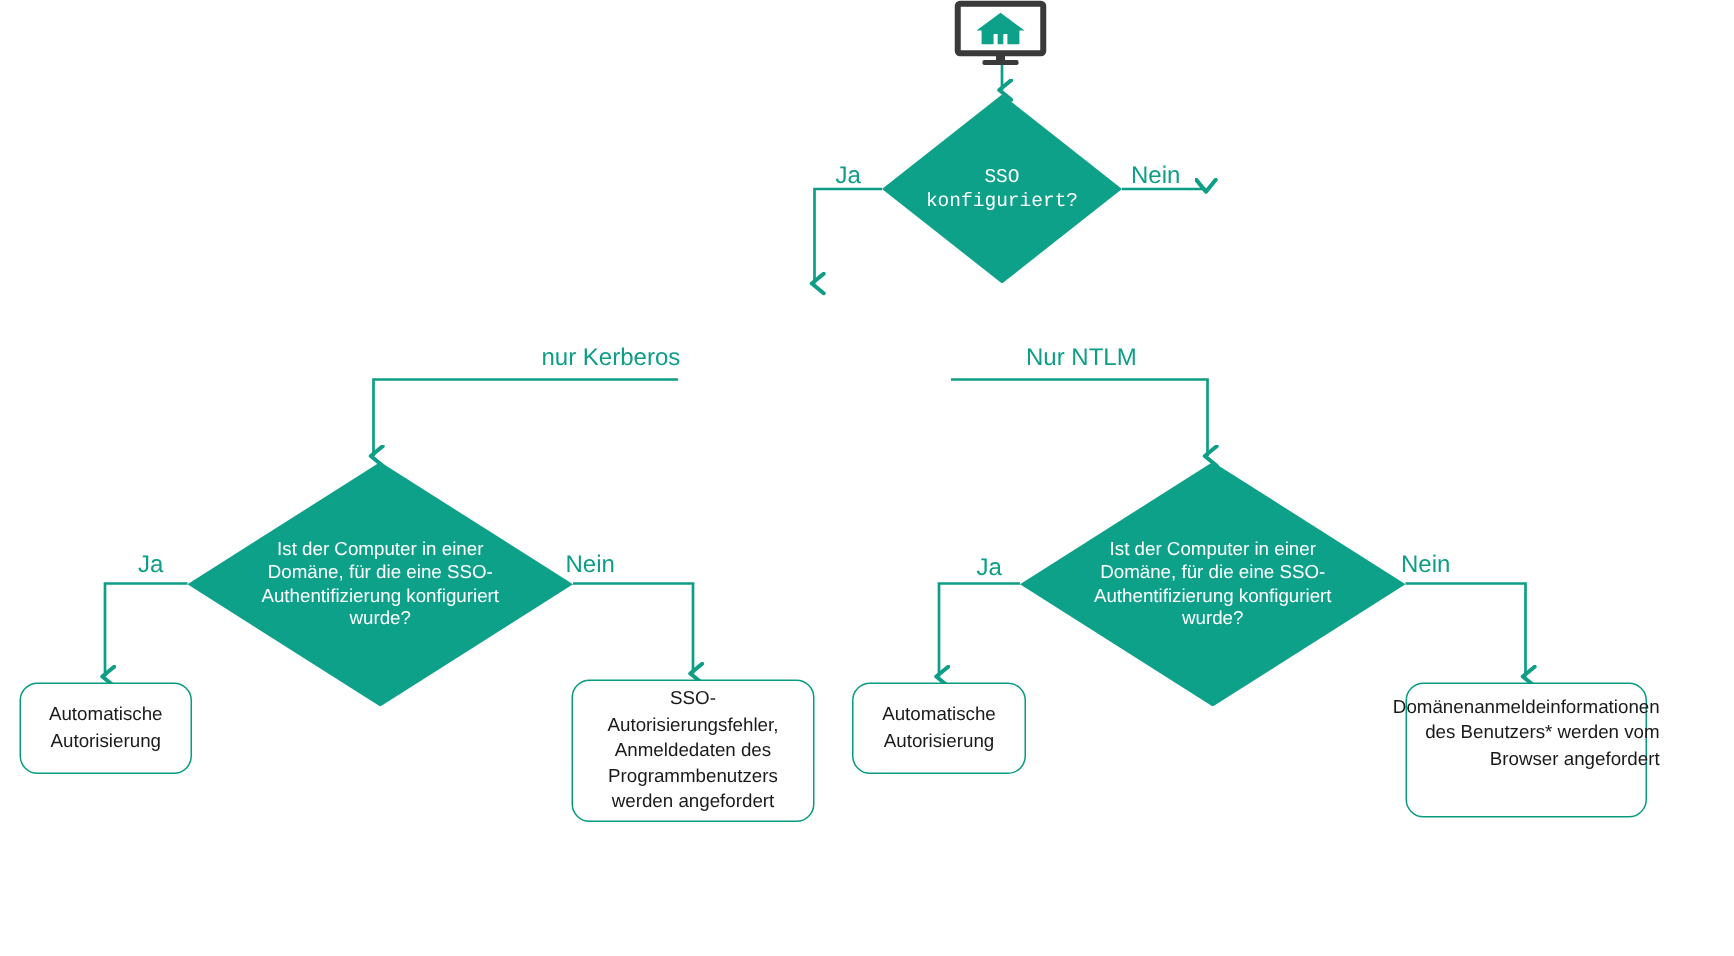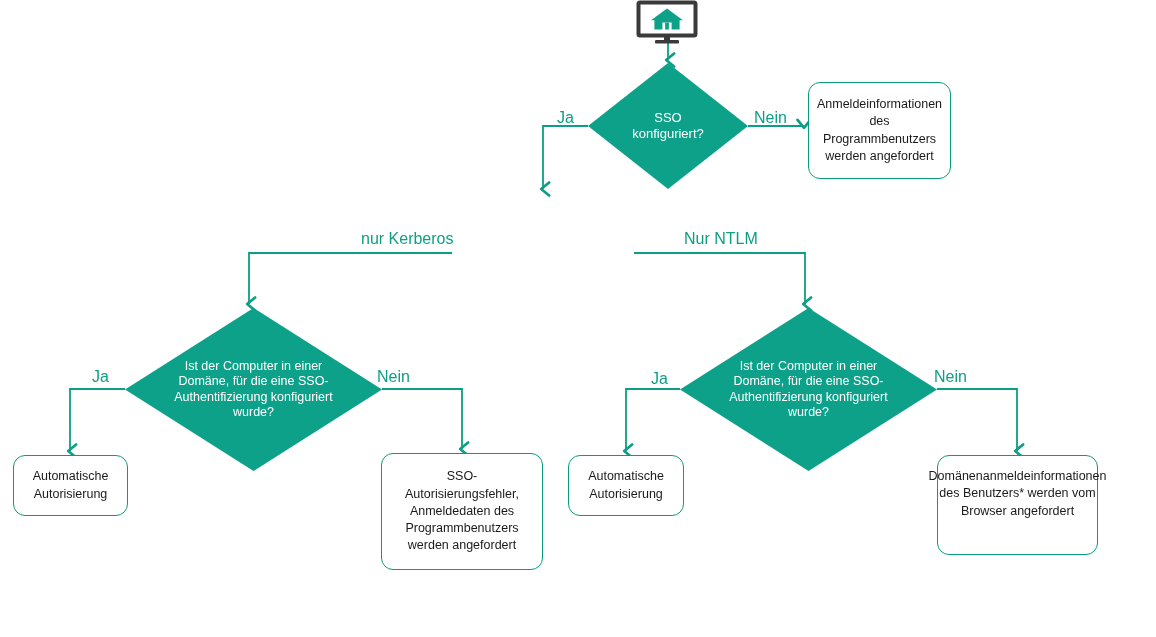--- a/index.html
+++ b/index.html
@@ -36,21 +36,21 @@
     background: #0EA18A;
     clip-path: polygon(50% 0%, 100% 50%, 50% 100%, 0% 50%);
     -webkit-clip-path: polygon(50% 0%, 100% 50%, 50% 100%, 0% 50%);
     line-height: 1.22;
     box-sizing: border-box;
   }
   .diamond .dlabel {
     width: 64%;
     display: block;
   }
-  .d-sso       { left: 588px; top: 63px;  width: 160px; height: 126px; font-size: 13px; }
+  .d-sso       { left: 588px; top: 63px;  width: 160px; height: 126px; font-size: 13px; font-family: Liberation Mono, monospace; }
   .d-protocol  { left: 452px; top: 193px; width: 182px; height: 121px; font-size: 13px; }
   .d-dom-left  { left: 125px; top: 308px; width: 257px; height: 163px; font-size: 12.5px; }
   .d-dom-right { left: 680px; top: 308px; width: 257px; height: 163px; font-size: 12.5px; }
   .d-dom-left .dlabel,
   .d-dom-right .dlabel { width: 74%; text-align: center; }
 
   
   .box {
     position: absolute;
     display: flex;
@@ -61,23 +61,23 @@
     background: #ffffff;
     border: 1.8px solid #089B7E;
     border-radius: 12px;
     font-size: 12.5px;
     line-height: 1.38;
     box-sizing: border-box;
     padding: 4px 8px;
   }
   .b-creds-top   { left: 808px; top: 82px;  width: 143px; height: 97px; }
   .b-auto-left   { left: 13px;  top: 455px; width: 115px; height: 61px; }
-  .b-ssoerr      { left: 381px; top: 453px; width: 162px; height: 117px; }
+  .b-ssoerr      { left: 381px; top: 453px; width: 162px; height: 95px; }
   .b-auto-right  { left: 568px; top: 455px; width: 116px; height: 61px; }
-  .b-domcreds    { left: 937px; top: 455px; width: 161px; height: 100px; }
+  .b-domcreds    { left: 937px; top: 455px; width: 161px; height: 90px; text-align: right; }
   .b-domcreds .btext { margin-top: -22px; }
 
   
   .edge-label {
     position: absolute;
     color: #0E9E86;
     font-size: 16px;
     white-space: nowrap;
   }
   .el-ja-sso      { left: 557px; top: 109px; }
@@ -153,23 +153,20 @@
 
 
   <div class="diamond d-dom-left">
     <span class="dlabel">Ist der Computer in einer Domäne, für die eine SSO-Authentifizierung konfiguriert wurde?</span>
   </div>
 
   <div class="diamond d-dom-right">
     <span class="dlabel">Ist der Computer in einer Domäne, für die eine SSO-Authentifizierung konfiguriert wurde?</span>
   </div>
 
-  <div class="box b-creds-top">
-    <span class="btext">Anmeldeinformationen des Programmbenutzers werden angefordert</span>
-  </div>
 
   <div class="box b-auto-left">
     <span class="btext">Automatische Autorisierung</span>
   </div>
 
   <div class="box b-ssoerr">
     <span class="btext">SSO-Autorisierungsfehler, Anmeldedaten des Programmbenutzers werden angefordert</span>
   </div>
 
   <div class="box b-auto-right">

